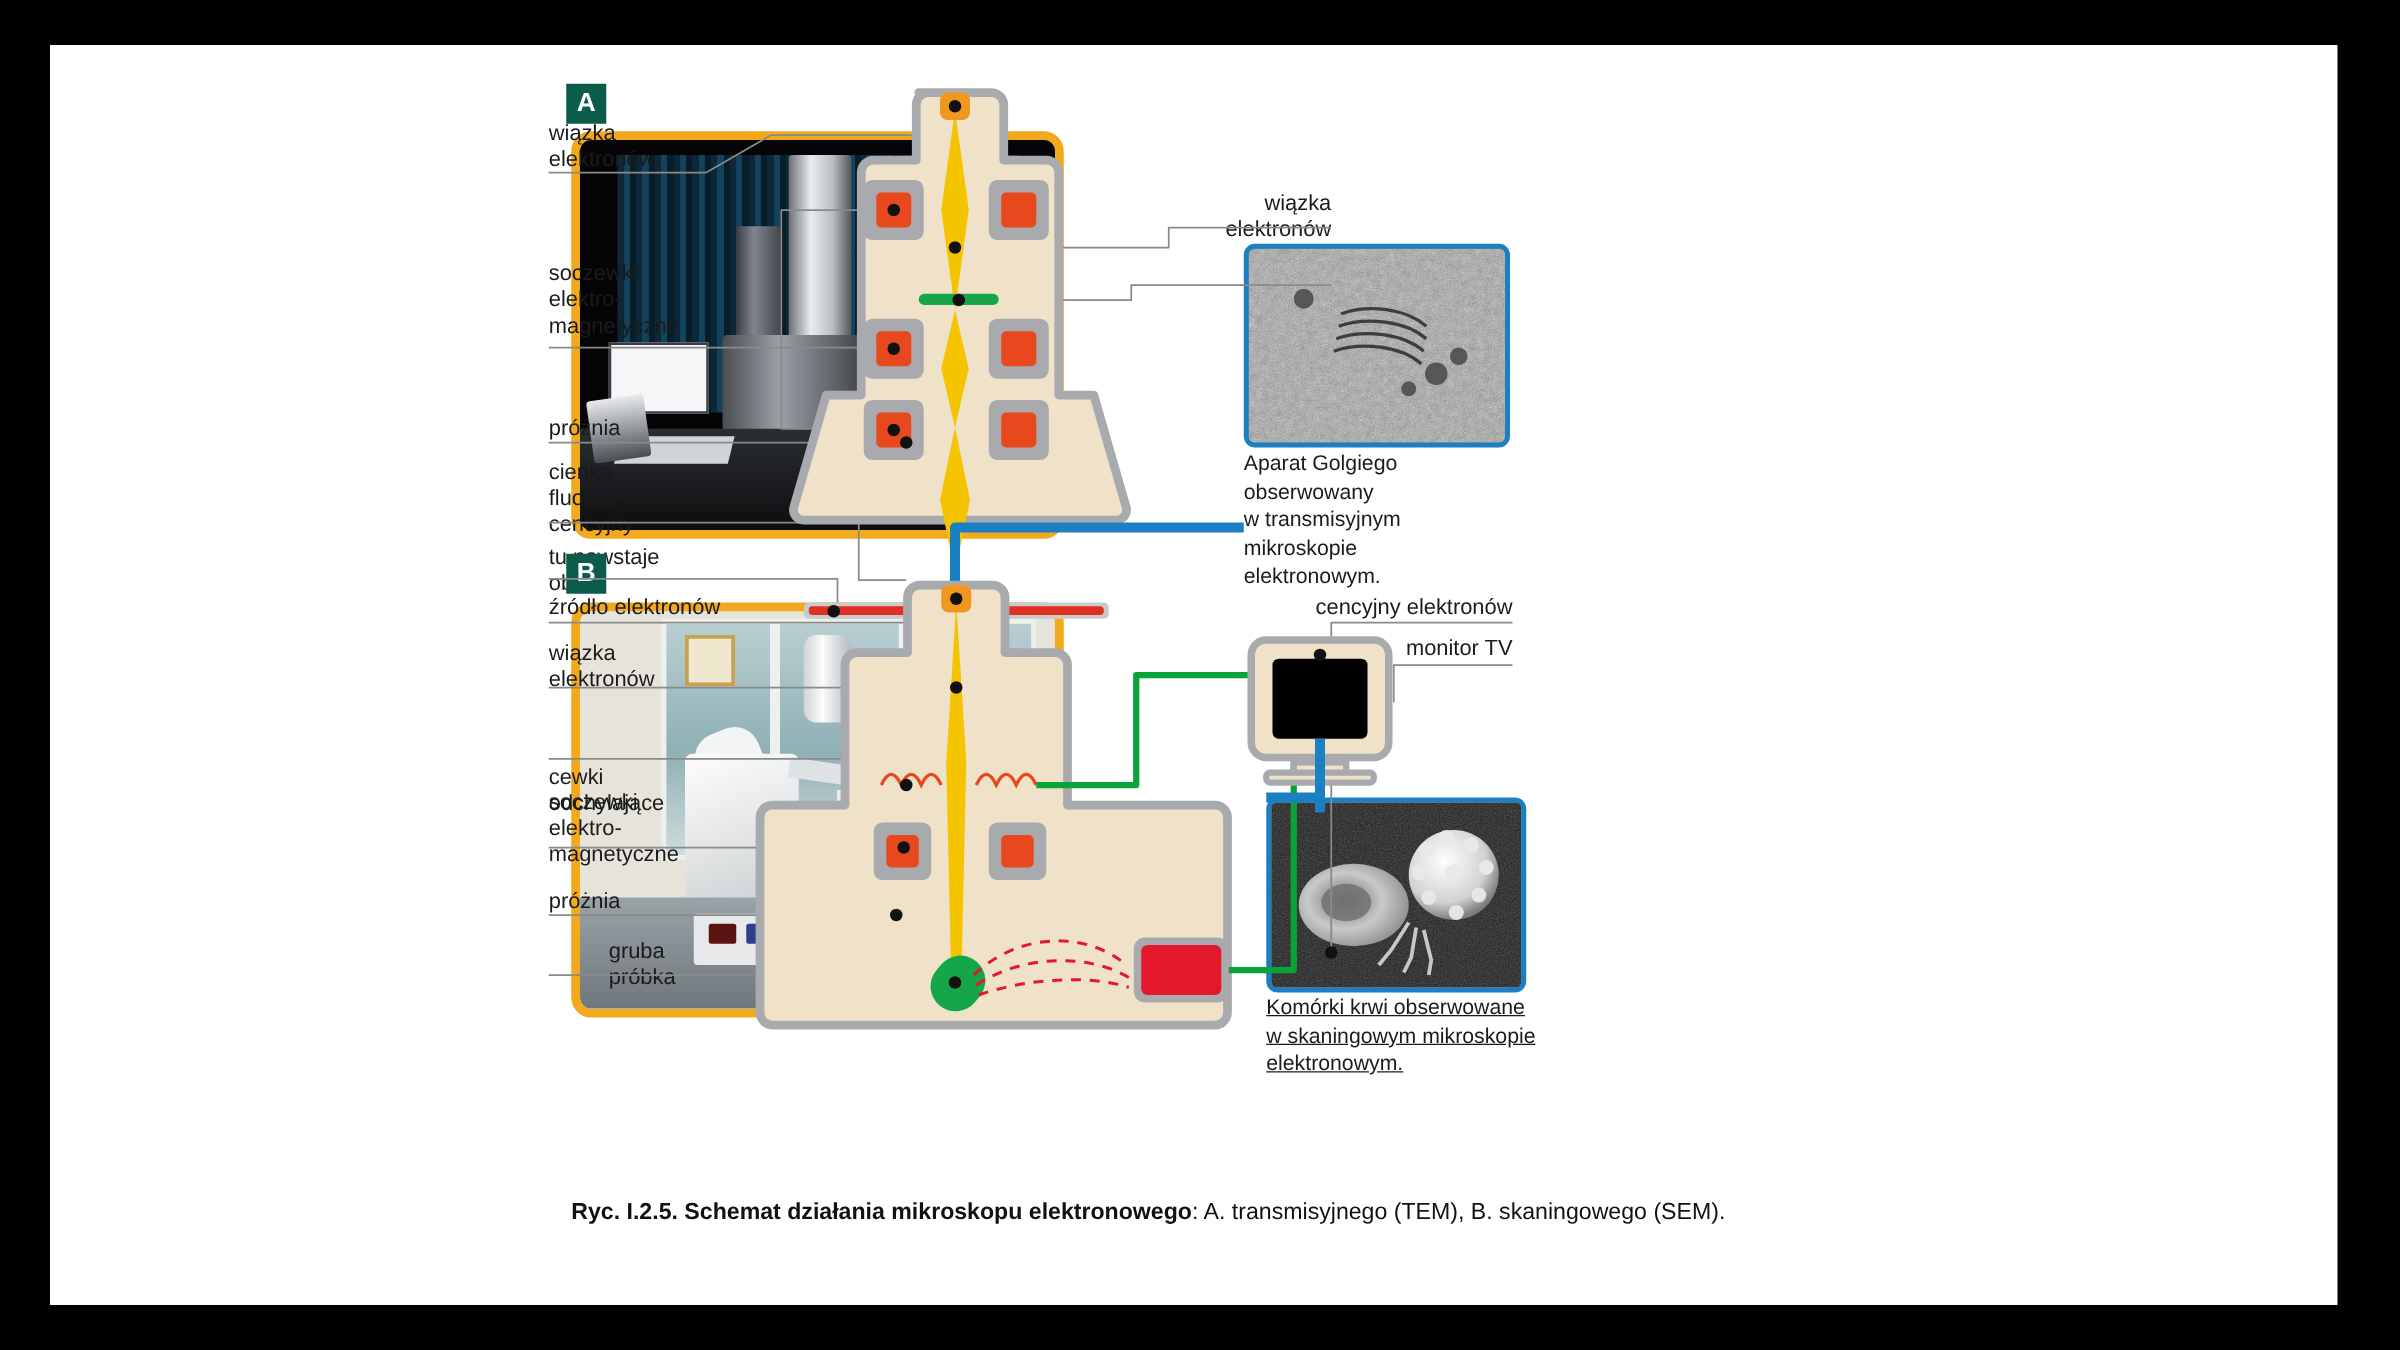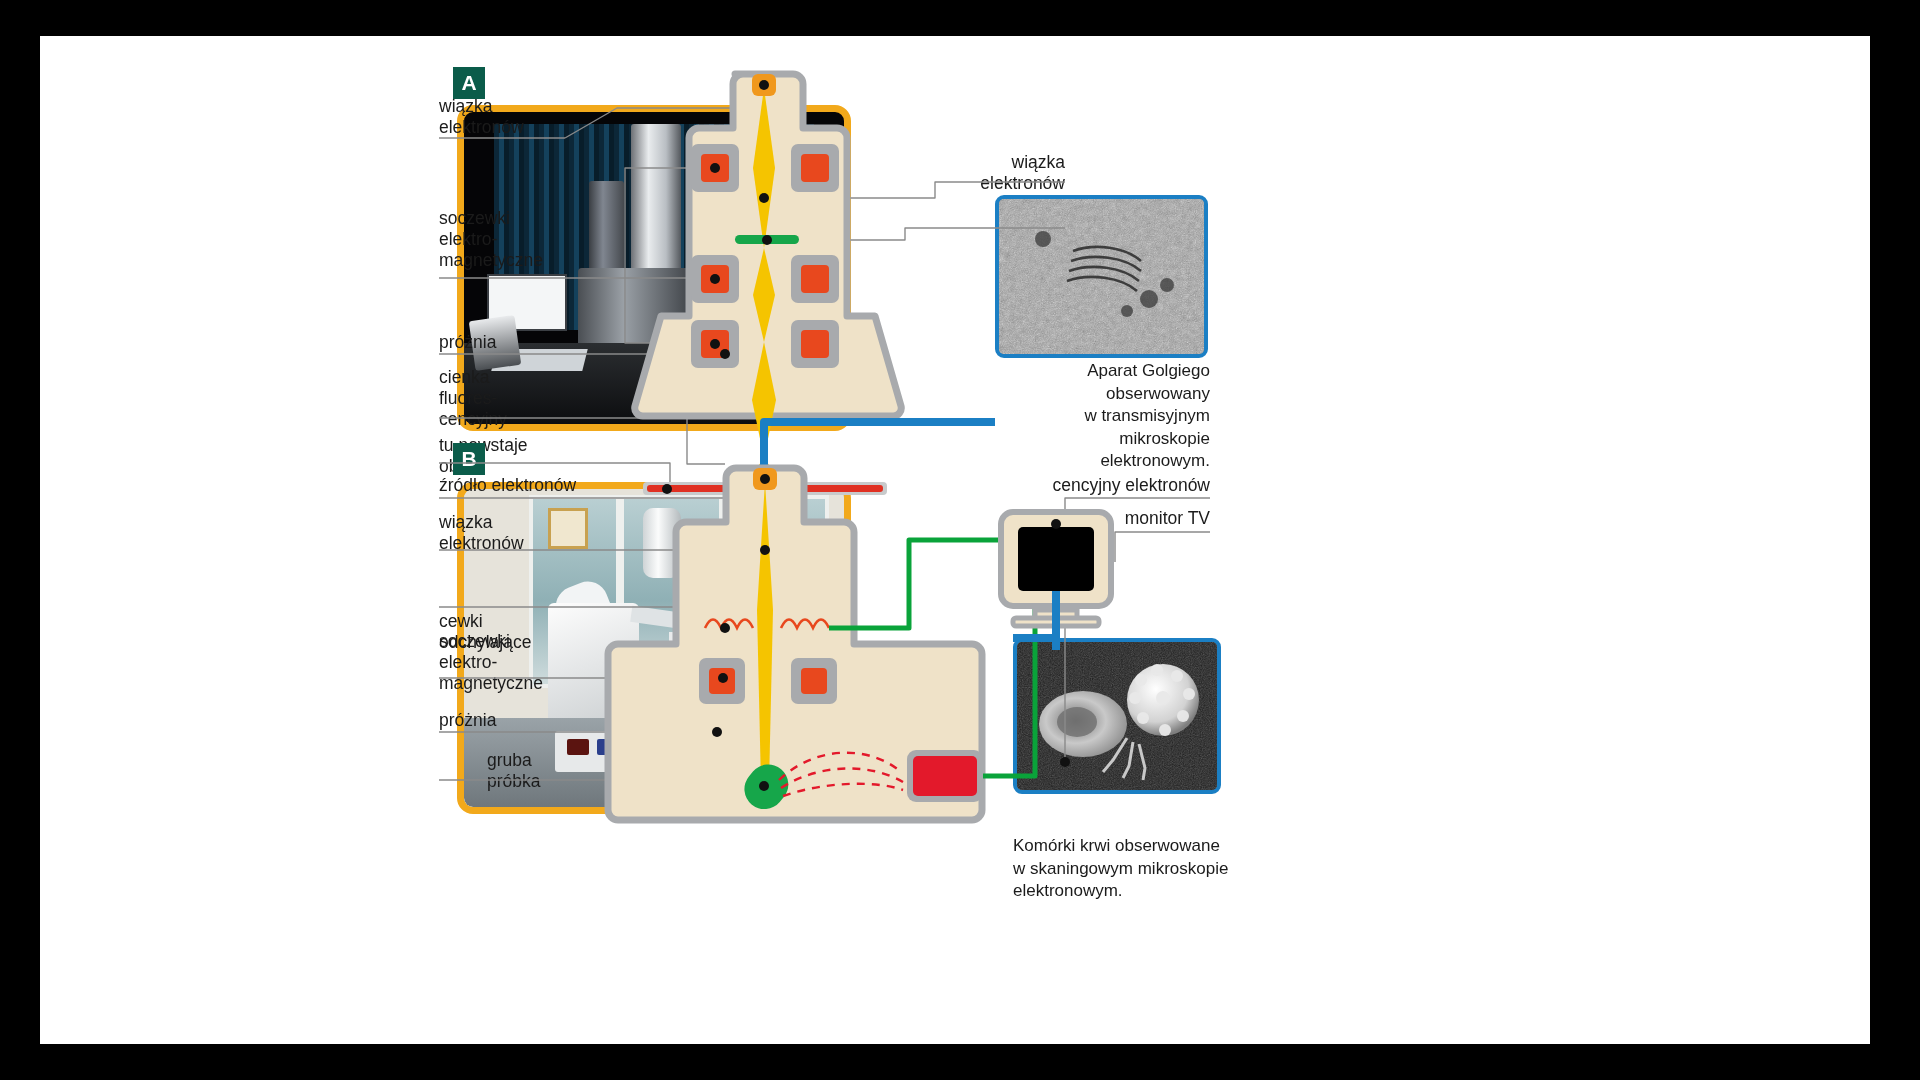--- a/index.html
+++ b/index.html
@@ -129,21 +129,21 @@
               <path d="M68 82 C90 74,122 78,138 92"></path>
           </g>
           <g fill="#3a3a3a" opacity="0.75">
             <circle cx="150" cy="100" r="9"></circle>
               <circle cx="168" cy="86" r="7"></circle>
             <circle cx="128" cy="112" r="6"></circle>
               <circle cx="44" cy="40" r="8"></circle>
           </g>
         </svg>
       </div>
-      <div class="capt" style="left:560px;top:310px;width:215px;white-space:pre-line;text-align:right;">Aparat Golgiego obserwowany
+      <div class="capt" style="left:560px;top:310px;width:215px;white-space:pre-line;">Aparat Golgiego obserwowany
 w transmisyjnym mikroskopie
 elektronowym.</div>
 
       <div class="badge" style="left:18px;top:393px;">B</div>
 
       <div class="photo phB" style="left:22px;top:432px;width:380px;height:318px;">
         <div class="inner">
           <div class="wall"></div>
           <div class="win w1"></div>
           <div class="win w2"></div>
@@ -212,21 +212,21 @@
               <circle cx="118" cy="56" r="6"></circle>
               <circle cx="146" cy="56" r="7"></circle>
           </g>
           <g stroke="#d9d9d9" stroke-width="3" fill="none" opacity="0.9">
             <path d="M110 96 L96 118 L86 130"></path>
               <path d="M116 100 L112 124 L106 136"></path>
             <path d="M122 102 L128 126 L126 138"></path>
           </g>
         </svg>
       </div>
-      <div class="capt" style="left:578px;top:785px;width:230px;white-space:pre-line;">Komórki krwi obserwowane
+      <div class="capt" style="left:578px;top:745px;width:230px;white-space:pre-line;text-decoration:underline;">Komórki krwi obserwowane
 w skaningowym mikroskopie
 elektronowym.</div>
 
       <svg class="svgwrap" viewBox="0 0 1010 980">
         <g stroke="#8a8a8a" stroke-width="1.4" fill="none" stroke-linejoin="round">
 
           <path d="M4 88 L130 88 M130 88 L182 58 L300 58"></path>
           <path d="M4 228 L190 228 M190 228 L190 118 L262 118"></path>
           <path d="M190 228 L190 228 M190 228 L262 228"></path>
           <path d="M190 228 L190 293 L262 293"></path>
@@ -357,16 +357,19 @@
             <circle cx="330" cy="500" r="5"></circle>
           <circle cx="290" cy="578" r="5"></circle>
             <circle cx="288" cy="628" r="5"></circle>
           <circle cx="282" cy="682" r="5"></circle>
             <circle cx="329" cy="736" r="5"></circle>
           <circle cx="630" cy="712" r="5"></circle>
             <circle cx="621" cy="474" r="5"></circle>
         </g>
       </svg>
 
+      <div class="figcap" style="left:22px;top:905px;width:975px;">
+        <b>Ryc. I.2.5. Schemat działania mikroskopu elektronowego</b><span>: A. transmisyjnego (TEM), B. skaningowego (SEM).</span>
+      </div>
 
     </div>
   </div>
 </div>
 
 </body></html>

